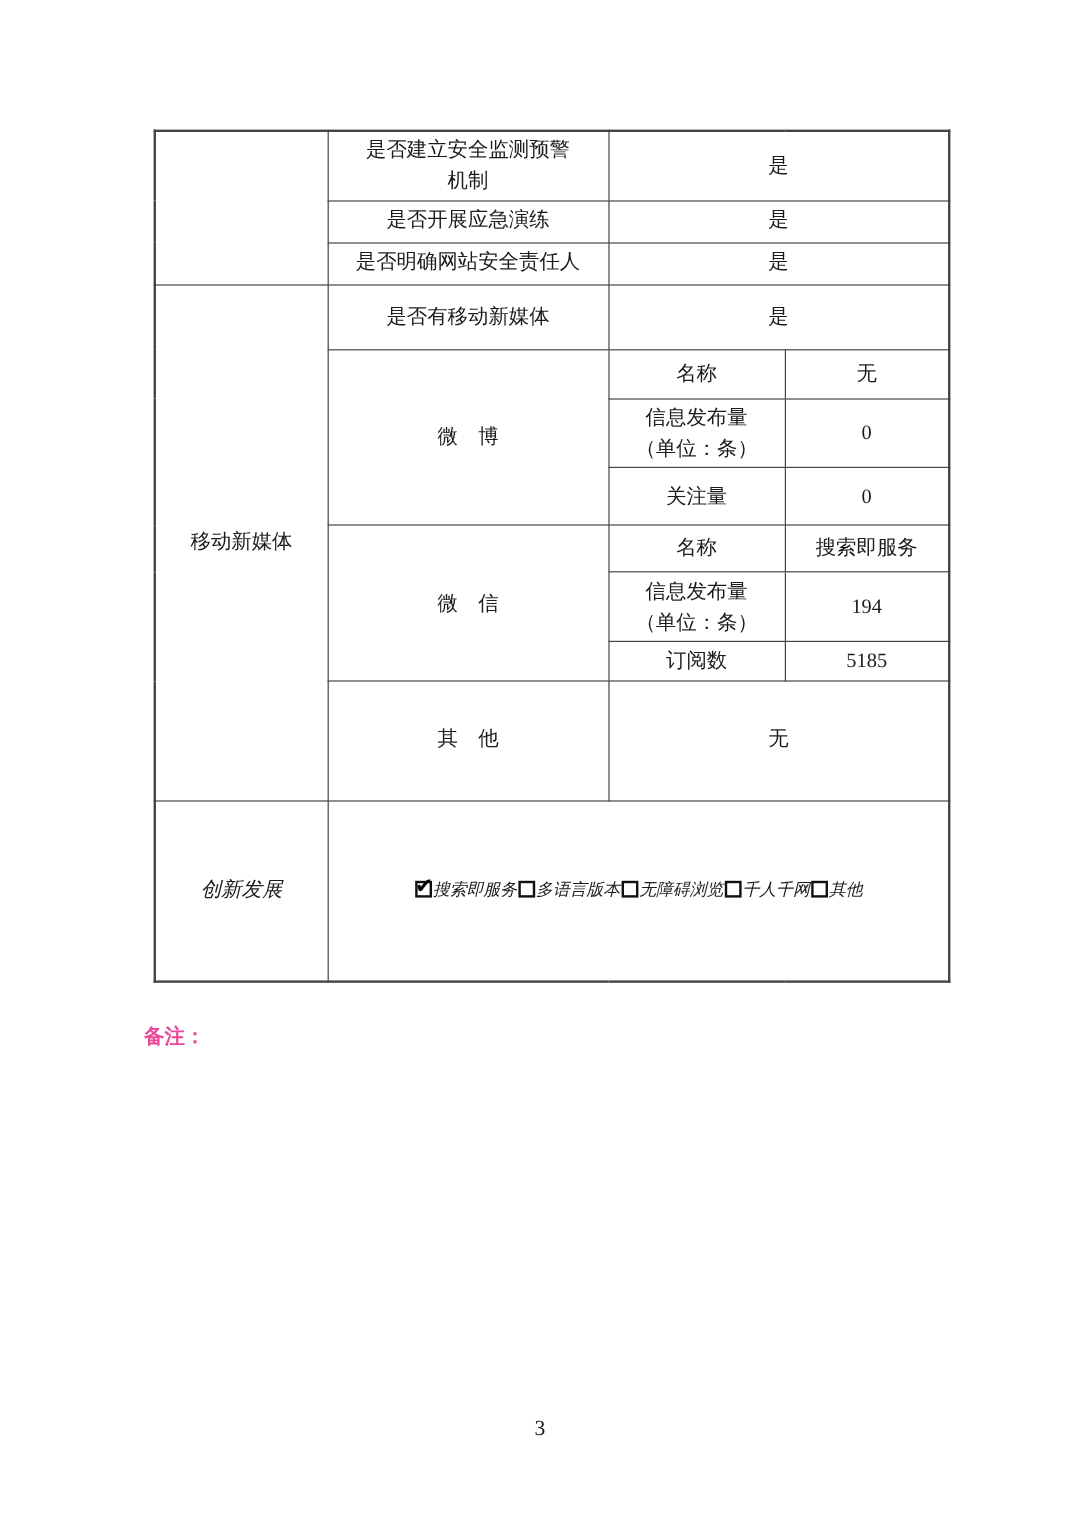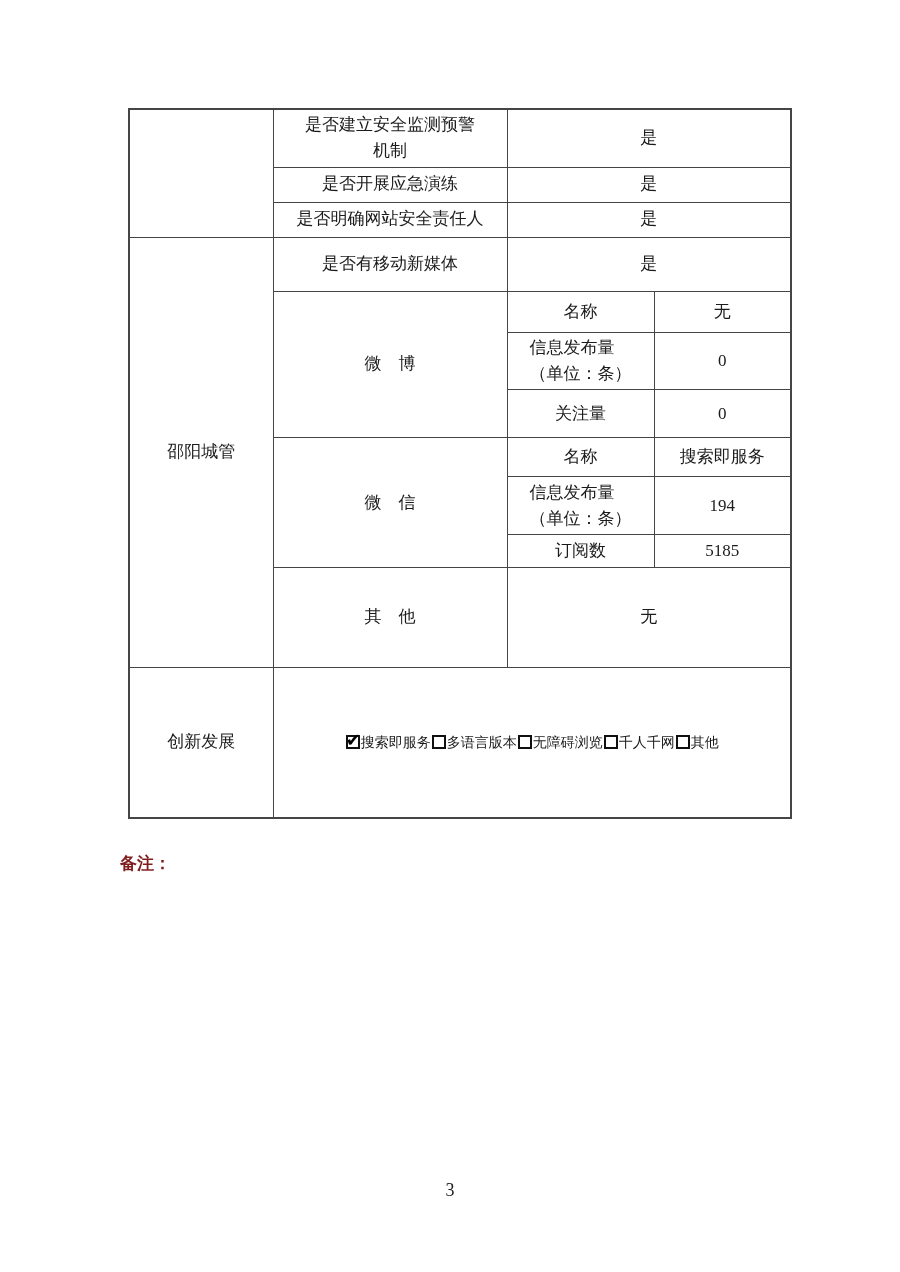--- a/index.html
+++ b/index.html
@@ -40,25 +40,25 @@
   tr.h55  { height: 55px; }
   tr.h35  { height: 35px; font-family: Liberation Mono, monospace; }
   tr.h54  { height: 54px; }
   tr.h41  { height: 41px; }
   tr.h57  { height: 57px; }
   tr.h48  { height: 48px; }
   tr.h39  { height: 39px; }
   tr.h58  { height: 58px; }
   tr.h33  { height: 33px; }
   tr.h100 { height: 100px; font-family: Liberation Mono, monospace; }
-  tr.h150 { height: 150px; }
+  tr.h150 { height: 150px; font-style: italic; }
   td.lbl, td.head { white-space: pre-line; }
   .two-line {
     display: inline-block;
-    text-align: left;
+    text-align: center;
     white-space: pre-line;
   }
   td.innovation {
     text-align: left;
     padding: 0 0 34px 28px;
     font-size: 14px;
     white-space: nowrap;
   }
   .opt { white-space: nowrap; }
   .cb {
@@ -81,21 +81,21 @@
     color: #000000;
     font-family: "DejaVu Sans", sans-serif;
     line-height: 1;
   }
   .notes {
     position: absolute;
     left: 120px;
     top: 852px;
     font-size: 17px;
     font-weight: bold;
-    color: #7f1d1d;
+    color: #ec4899;
     font-family: Liberation Serif, serif;
   }
   .pageno {
     position: absolute;
     left: 0;
     top: 1180px;
     width: 100%;
     text-align: center;
     font-size: 18px;
     color: #1b1b1b;
@@ -123,21 +123,21 @@
       <tr class="h35">
         <td class="lbl">是否开展应急演练</td>
         <td colspan="2" class="val">是</td>
       </tr>
       <tr class="h35">
         <td class="lbl">是否明确网站安全责任人</td>
         <td colspan="2" class="val">是</td>
       </tr>
 
       <tr class="h54">
-        <td rowspan="8" class="head">邵阳城管</td>
+        <td rowspan="8" class="head">移动新媒体</td>
         <td class="lbl">是否有移动新媒体</td>
         <td colspan="2" class="val">是</td>
       </tr>
 
       <tr class="h41">
         <td rowspan="3" class="lbl">微　博</td>
         <td class="lbl">名称</td>
         <td class="val">无</td>
       </tr>
       <tr class="h57">

